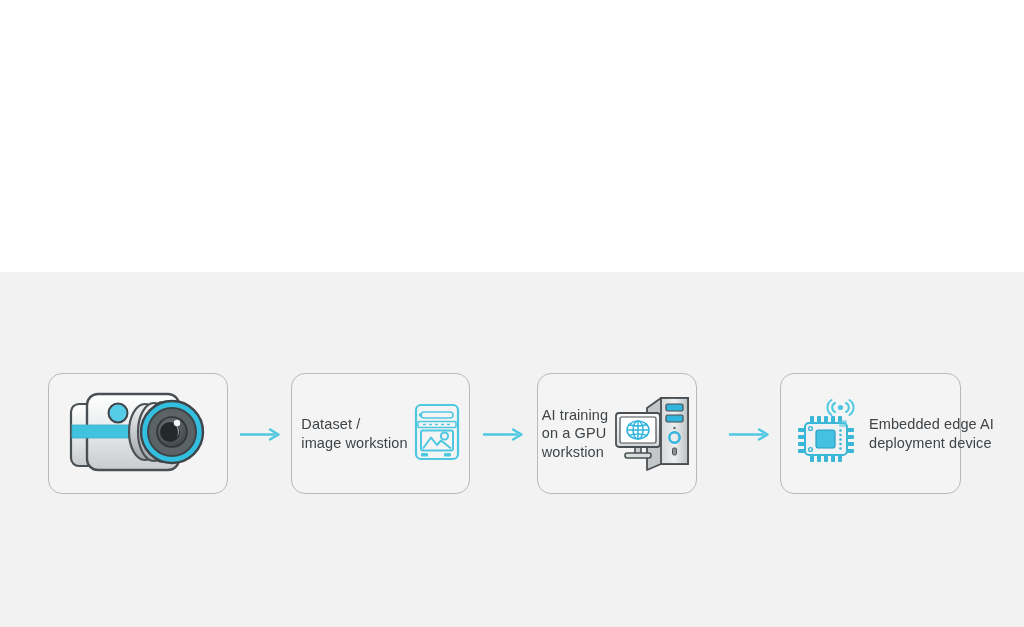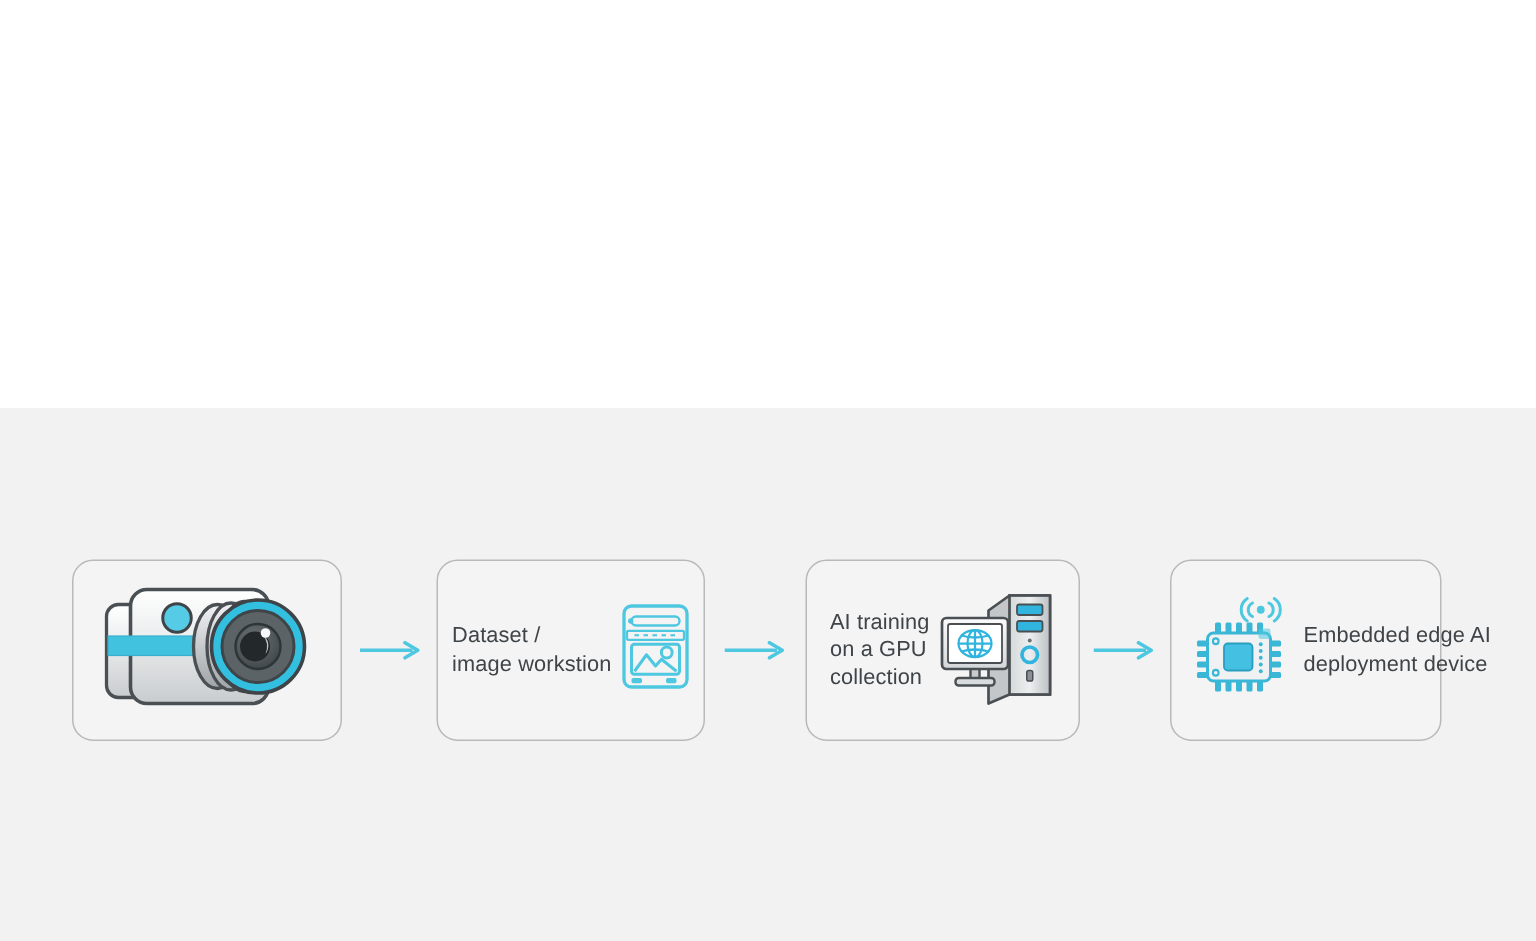--- a/index.html
+++ b/index.html
@@ -68,21 +68,21 @@
     font-size: 14.5px;
     line-height: 18.5px;
     color: #3f4448;
     letter-spacing: 0.1px;
   }
   .node-label .ln { display: block; }
 
   
   #node-camera  { left: 48px;  width: 180px; }
   #node-dataset { left: 291px; width: 179px; }
-  #node-train   { left: 537px; width: 183px; }
+  #node-train   { left: 537px; width: 160px; }
   #node-deploy  { left: 780px; width: 181px; }
 
   
   #node-camera .node-inner { gap: 0; }
 
   
   #node-deploy { overflow: visible; justify-content: flex-start; }
   #node-deploy .node-inner {
     margin-left: 14px;
     position: relative;
@@ -205,21 +205,21 @@
         <line x1="0" y1="6.5" x2="35" y2="6.5" stroke="#4ec8e0" stroke-width="2.4"></line>
         <polyline points="30,1.5 38.5,6.5 30,11.5" fill="none" stroke="#4ec8e0" stroke-width="2.4" stroke-linecap="round" stroke-linejoin="round"></polyline>
       </svg>
     </span>
 
     <div class="node" id="node-train">
       <div class="node-inner">
         <span class="node-label">
           <span class="ln">AI training</span>
           <span class="ln">on a GPU</span>
-          <span class="ln">collection</span>
+          <span class="ln">workstion</span>
         </span>
         <span class="icon">
           <svg width="78" height="80" viewBox="0 0 78 80">
             <defs>
               <linearGradient id="towerG" x1="0" y1="0" x2="1" y2="0">
                 <stop offset="0" stop-color="#d6d9da"></stop>
                 <stop offset="0.5" stop-color="#eceeef"></stop>
                 <stop offset="1" stop-color="#bdc1c3"></stop>
               </linearGradient>
               <linearGradient id="monG" x1="0" y1="0" x2="0" y2="1">

